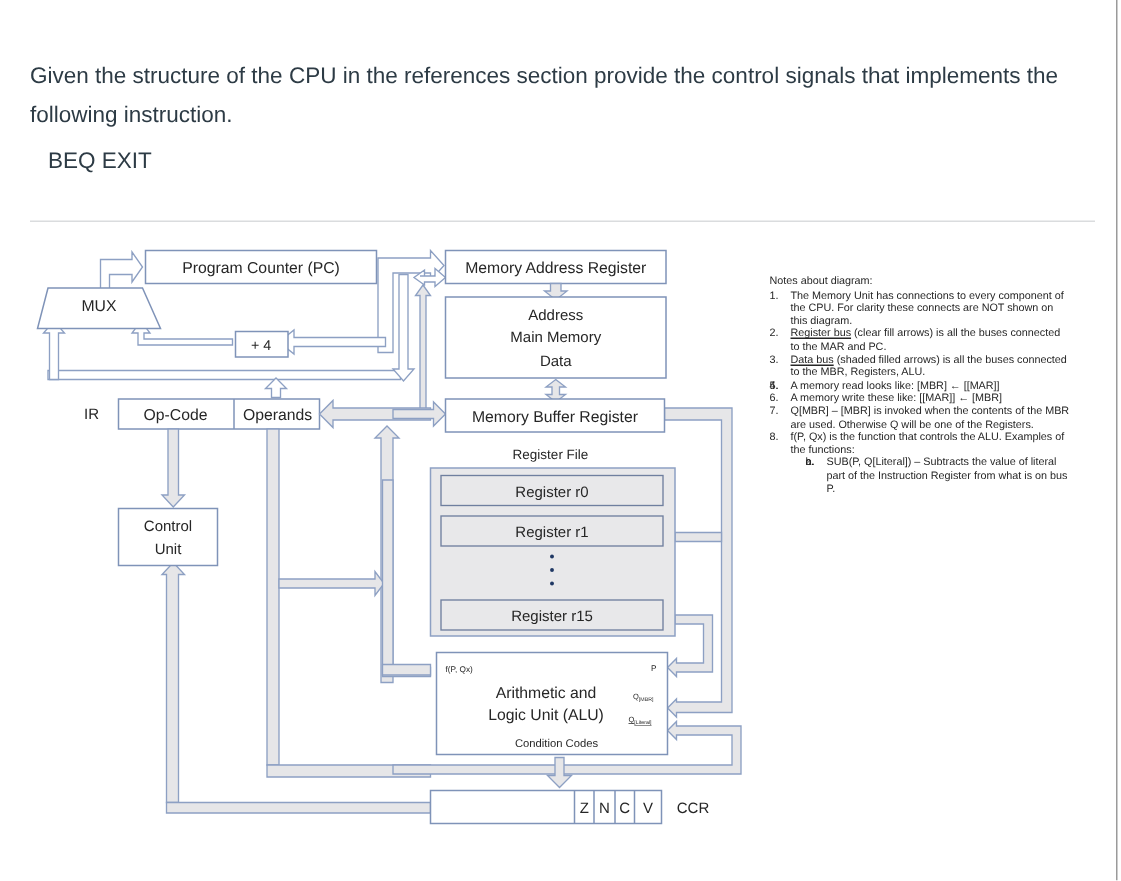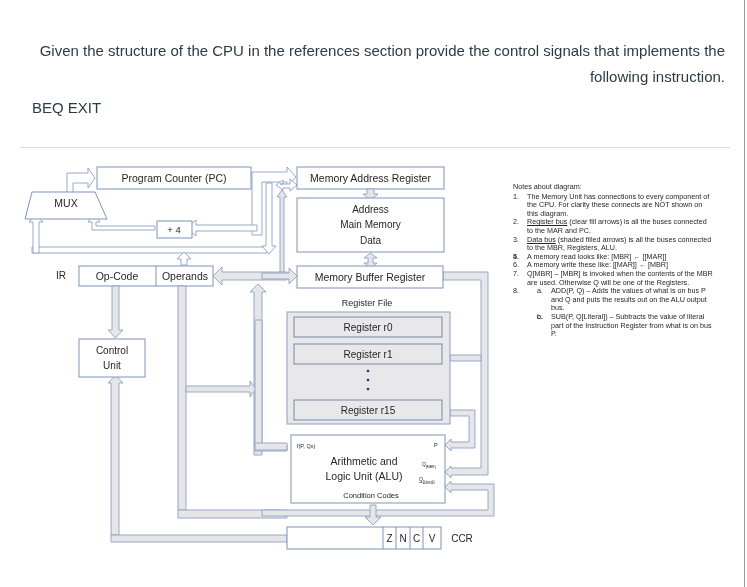--- a/index.html
+++ b/index.html
@@ -1,19 +1,19 @@
 <!DOCTYPE html>
 <html><head>
 <meta charset="utf-8">
 <style>
   html, body { margin: 0; padding: 0; background: #ffffff; }
   body { width: 747px; height: 587px; position: relative; overflow: hidden;
          font-family: "Liberation Sans", sans-serif; color: #2d3b45; }
   .q-text { position: absolute; left: 20px; top: 38px; width: 705px;
-            font-size: 15px; line-height: 26px; color: #2d3b45; text-align: right; }
+            font-size: 15px; line-height: 26px; color: #2d3b45; }
   .q-instr { position: absolute; left: 32px; top: 99px; font-size: 15px; color: #2d3b45; }
   .divider { position: absolute; left: 20px; top: 147px; width: 710px; height: 1px; background: #dadcde; }
   .right-border { position: absolute; left: 744px; top: 0; width: 1px; height: 587px; background: #9a9a9a; }
   svg.diagram { position: absolute; left: 0; top: 0; }
   .lbl { font-family: "Liberation Sans", sans-serif; fill: #262626; }
   .notes { position: absolute; left: 513px; top: 183px; width: 200px;
            font-family: Liberation Sans, sans-serif; font-size: 7.2px; line-height: 8.6px; color: #262626; }
   .notes .title { margin-bottom: 1px; }
   .notes ol { margin: 0; padding: 0; list-style: none; }
   .notes li { position: relative; padding-left: 14px; }
@@ -159,19 +159,19 @@
 <div class="notes">
   <div class="title">Notes about diagram:</div>
   <ol id="notes-list">
       <li><span class="num">1.</span><span>The Memory Unit has connections to every component of the CPU. For clarity these connects are NOT shown on this diagram.</span></li>
       <li><span class="num">2.</span><u>Register bus</u><span> (clear fill arrows) is all the buses connected to the MAR and PC.</span></li>
       <li><span class="num">3.</span><u>Data bus</u><span> (shaded filled arrows) is all the buses connected to the MBR, Registers, ALU.</span></li>
       <li><span class="num">4.</span></li>
       <li><span class="num">5.</span><span>A memory read looks like: [MBR] ← [[MAR]]</span></li>
       <li><span class="num">6.</span><span>A memory write these like: [[MAR]] ← [MBR]</span></li>
       <li><span class="num">7.</span><span>Q[MBR] – [MBR] is invoked when the contents of the MBR are used. Otherwise Q will be one of the Registers.</span></li>
-      <li><span class="num">8.</span><ol class="sub">
-          <li><span class="num">a.</span><span>ADD(P, Q) – Adds the values of what is on bus P and Q and puts the results out on the ALU output bus.</span></li>
+      <li><span class="num">8.</span><span>f(P, Qx) is the function that controls the ALU. Examples of the functions:</span><ol class="sub">
+          <li><span class="num">a.</span></li>
           <li><span class="num">b.</span></li>
           <li><span class="num">c.</span><span>SUB(P, Q[Literal]) – Subtracts the value of literal part of the Instruction Register from what is on bus P.</span></li>
         </ol></li>
     </ol>
 </div>
 
 </body></html>

